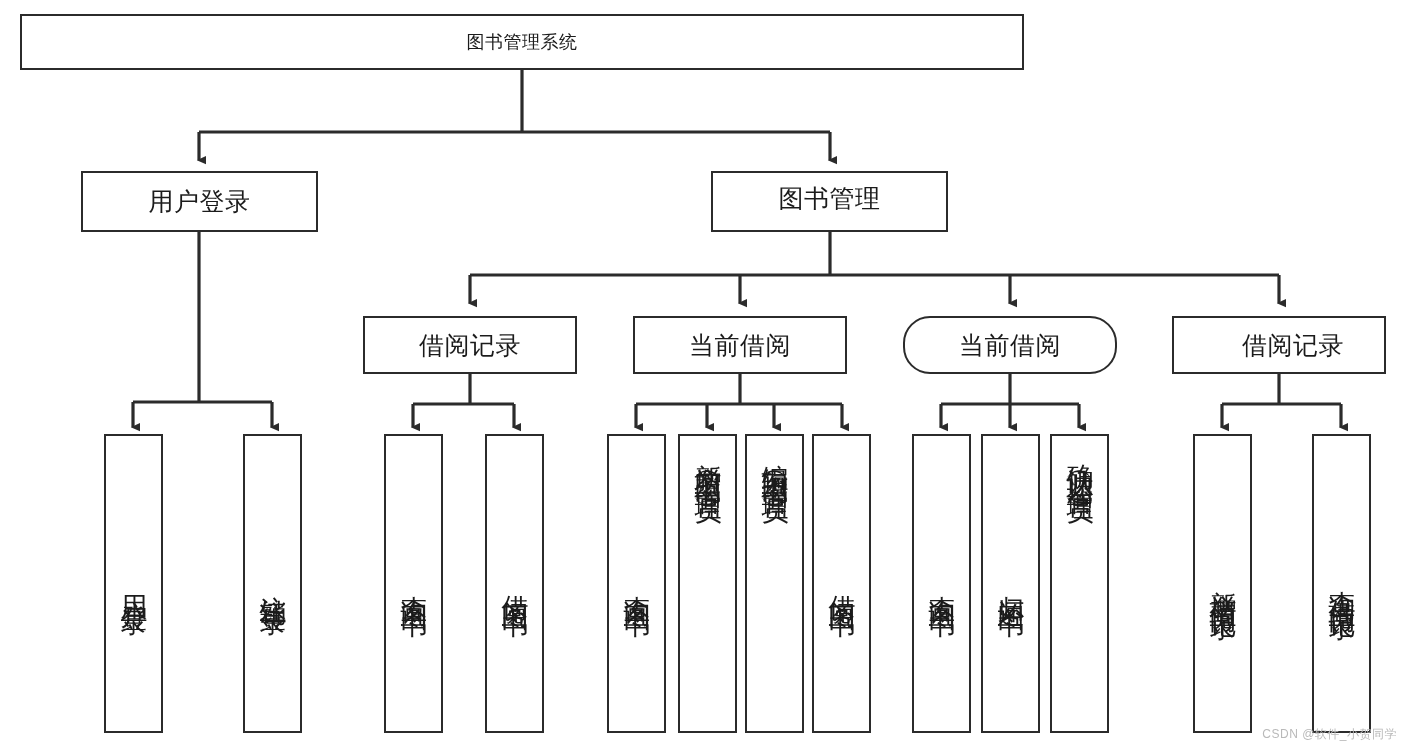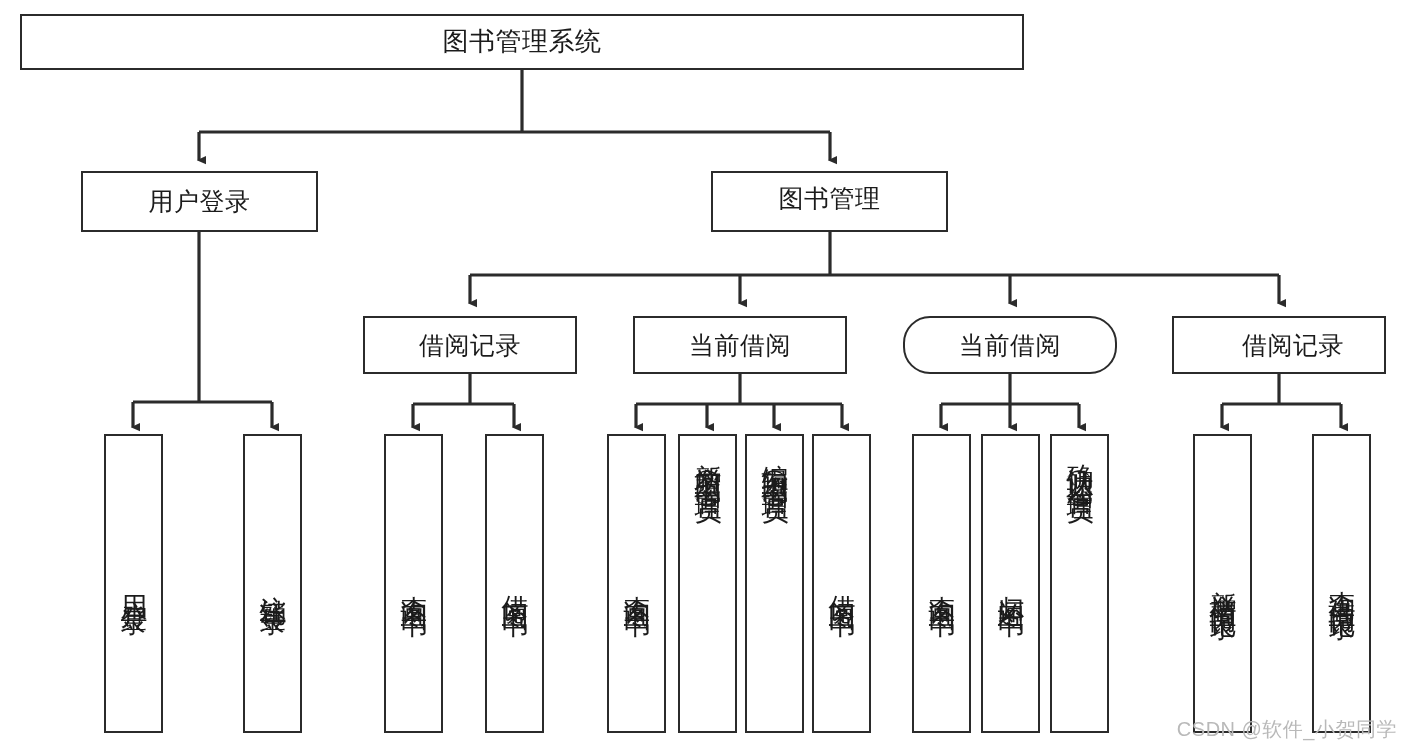--- a/index.html
+++ b/index.html
@@ -39,21 +39,21 @@
     display: block;
     text-align: center;
     line-height: 1.05;
     letter-spacing: 0.5px;
   }
   
   .h-node .label {
     writing-mode: horizontal-tb;
     font-size: 25px;
   }
-  .node.root .label { font-size: 26px; }
+  .node.root .label { font-size: 18px; }
   
   .v-node {
     align-items: flex-start;
     justify-content: center;
     padding-top: 6px;
   }
   .v-node .label {
     writing-mode: vertical-rl;
     text-orientation: upright;
     font-size: 27px;
@@ -62,21 +62,21 @@
     white-space: nowrap;
   }
   .v-node.centered {
     align-items: center;
     padding-top: 0;
   }
   .watermark {
     position: absolute;
     right: 8px;
     bottom: 4px;
-    font-size: 20px;
+    font-size: 12px;
     color: #b9b9b9;
     letter-spacing: 0.5px;
     white-space: nowrap;
     text-align: right;
   }
 </style>
 </head>
 <body>
 
 <div id="canvas">

